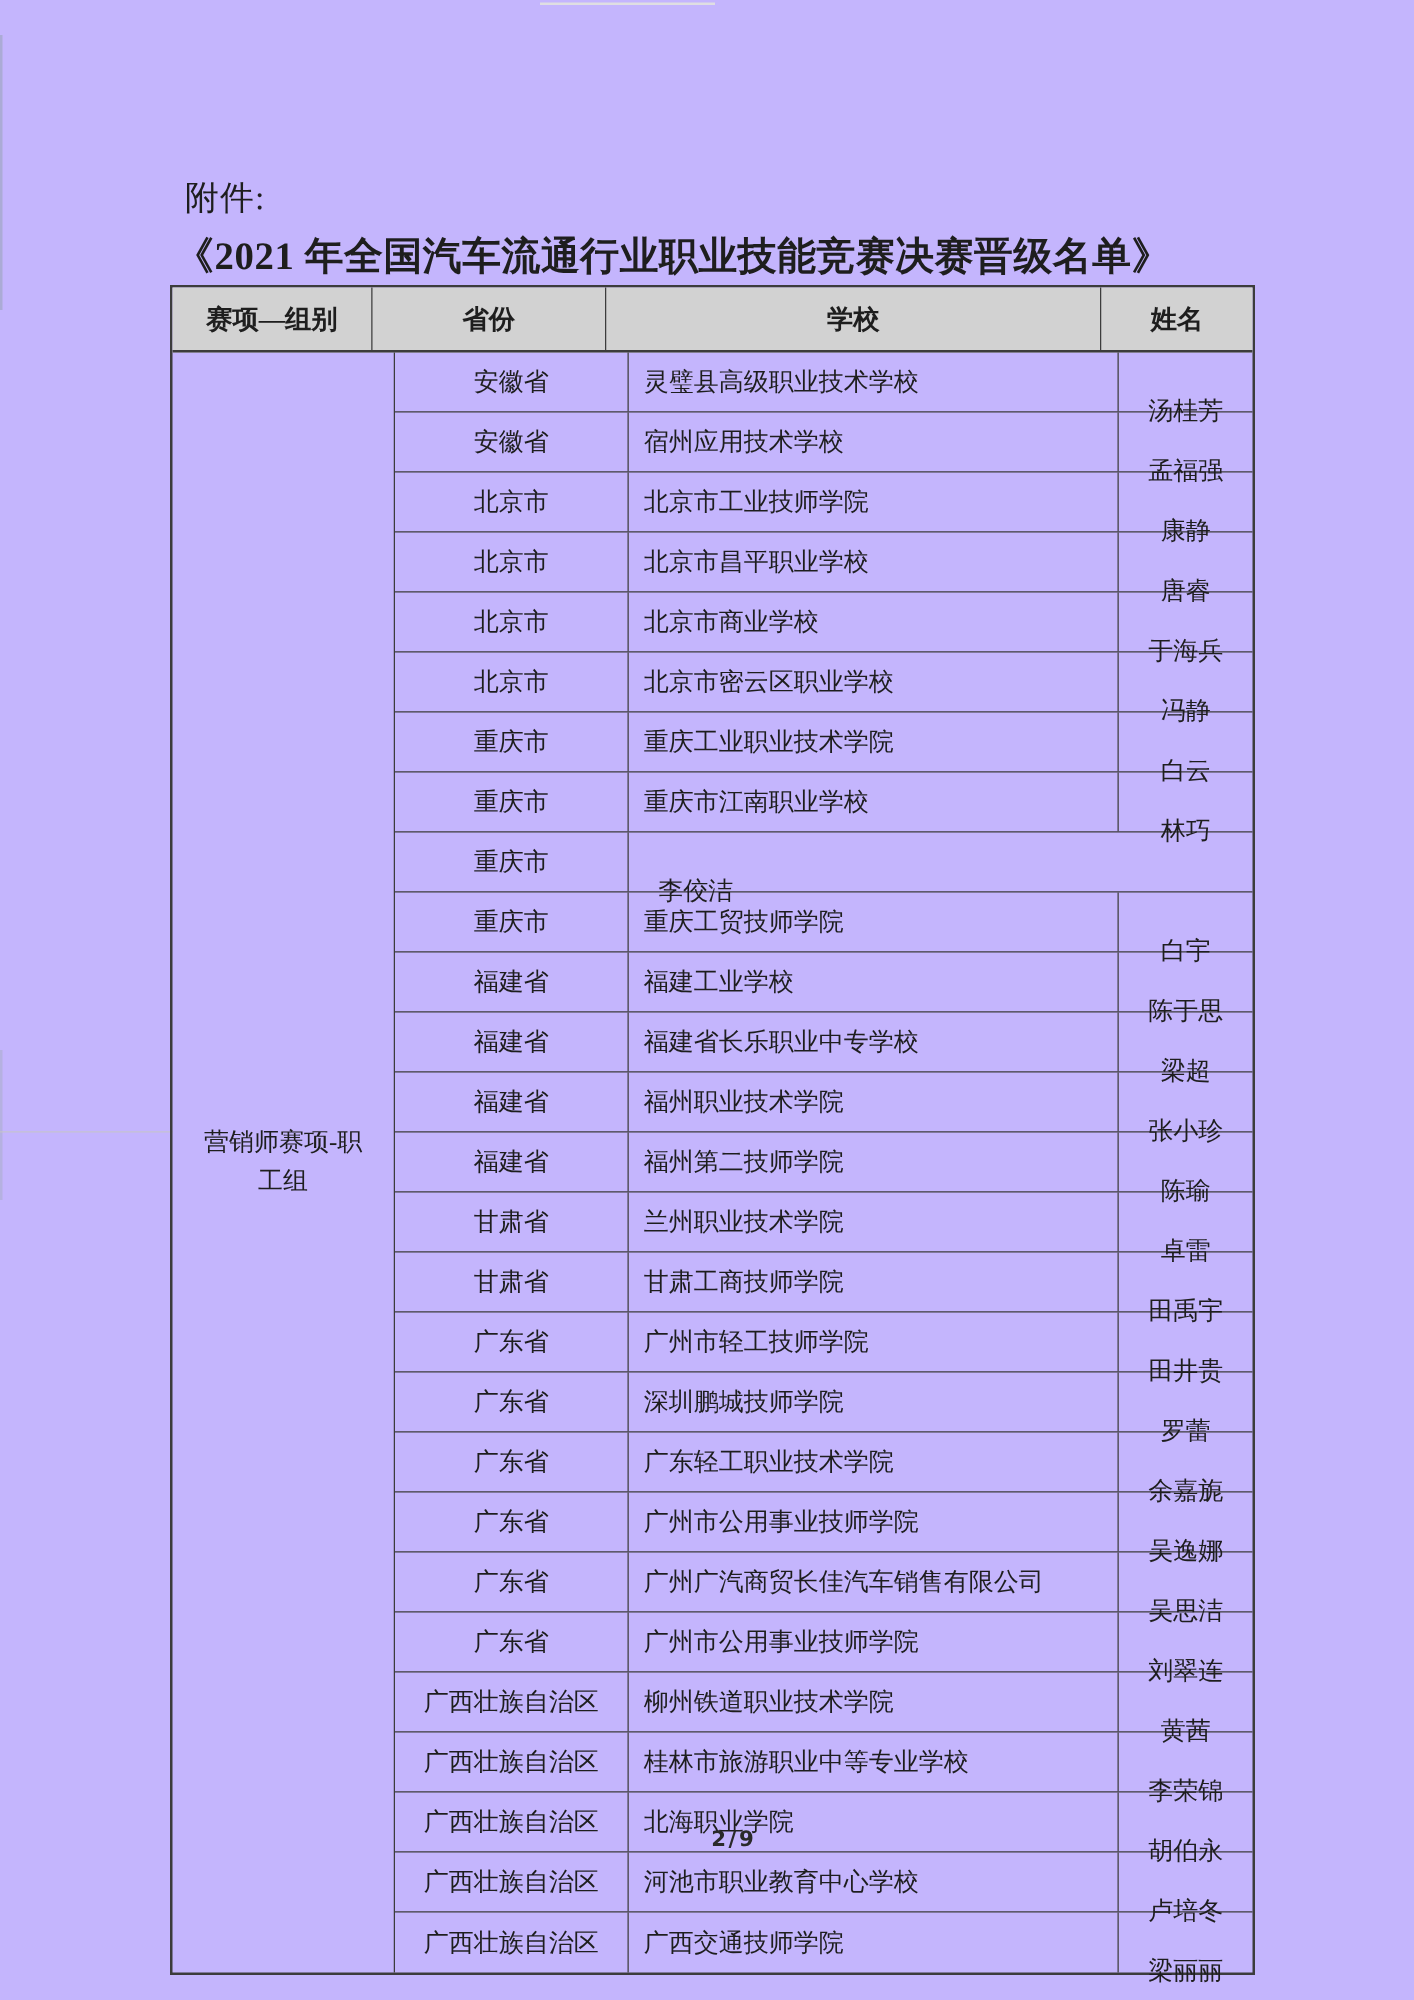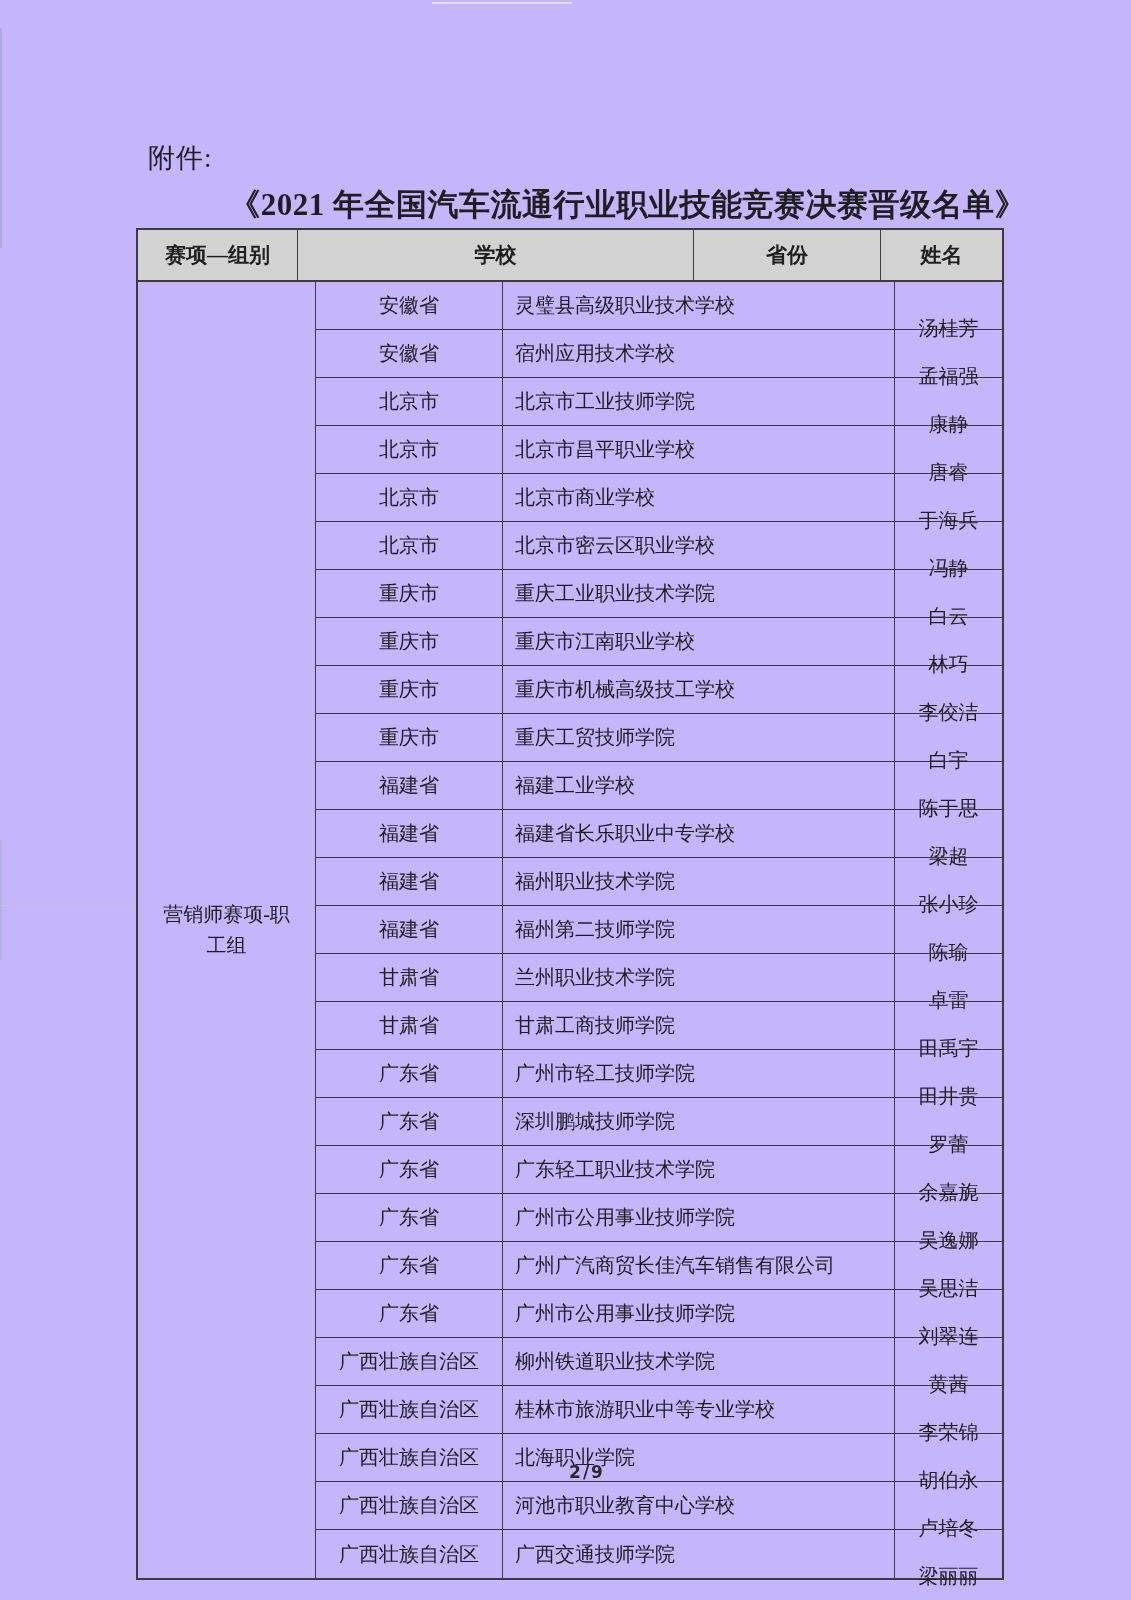--- a/index.html
+++ b/index.html
@@ -17,24 +17,23 @@
   .a-left2 { left:0; top:840px; width:2px; height:120px; background:#9aa8ad; opacity:.35; }
   .a-scratch { left:0; top:905px; width:138px; height:1px; background:#c6c6c4; opacity:.8; }
   .a-speck { left:432px; top:2px; width:140px; height:2px; background:#e2e2df; opacity:.9; }
 
   .attachment {
     position:absolute; left:148px; top:140px;
     font-size:27px; letter-spacing:1px;
   }
 
   .title {
-    position:absolute; left:156px; top:184px; width:870px;
+    position:absolute; left:140px; top:184px; width:870px;
     font-size:31px; font-weight:bold; white-space:nowrap;
     letter-spacing:0.5px;
-    text-align:right;
   }
 
   .table {
     position:absolute; left:136px; top:228px; width:868px;
     border:2px solid #3c3c3c;
     font-size:20px;
   }
 
   .thead { display:flex; height:52px; background:#d2d2d2; border-bottom:2px solid #3c3c3c; }
   .th {
@@ -76,22 +75,22 @@
   <div class="artifact a-scratch"></div>
   <div class="artifact a-speck"></div>
 
   <div class="attachment">附件:</div>
 
   <div class="title">《2021 年全国汽车流通行业职业技能竞赛决赛晋级名单》</div>
 
   <div class="table">
     <div class="thead">
       <div class="th c1">赛项—组别</div>
+      <div class="th c2">省份</div>
       <div class="th c3">学校</div>
-      <div class="th c2">省份</div>
       <div class="th c4">姓名</div>
     </div>
     <div class="tbody">
       <div class="group-cell">营销师赛项-职
 工组</div>
       <div class="rows">
 
           <div class="row">
             <div class="cell province">安徽省</div>
             <div class="cell school">灵璧县高级职业技术学校</div>
@@ -135,21 +134,20 @@
           </div>
 
           <div class="row">
             <div class="cell province">重庆市</div>
             <div class="cell school">重庆市江南职业学校</div>
             <div class="cell name">林巧</div>
           </div>
 
           <div class="row">
             <div class="cell province">重庆市</div>
-            <div class="cell school">重庆市机械高级技工学校</div>
             <div class="cell name">李佼洁</div>
           </div>
 
           <div class="row">
             <div class="cell province">重庆市</div>
             <div class="cell school">重庆工贸技师学院</div>
             <div class="cell name">白宇</div>
           </div>
 
           <div class="row">

